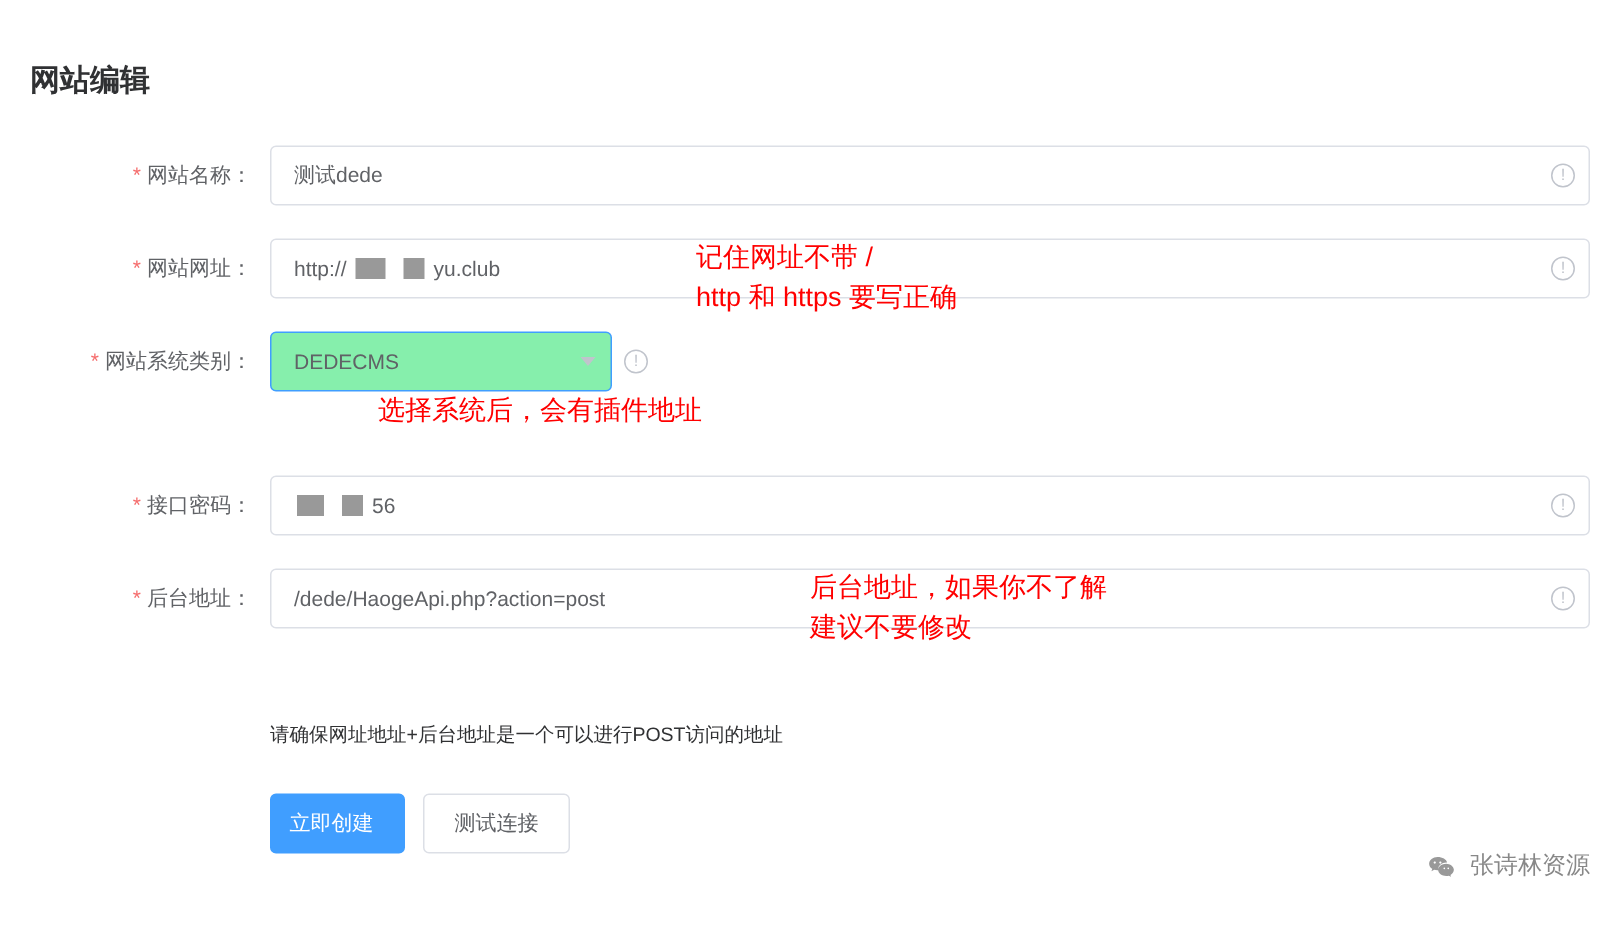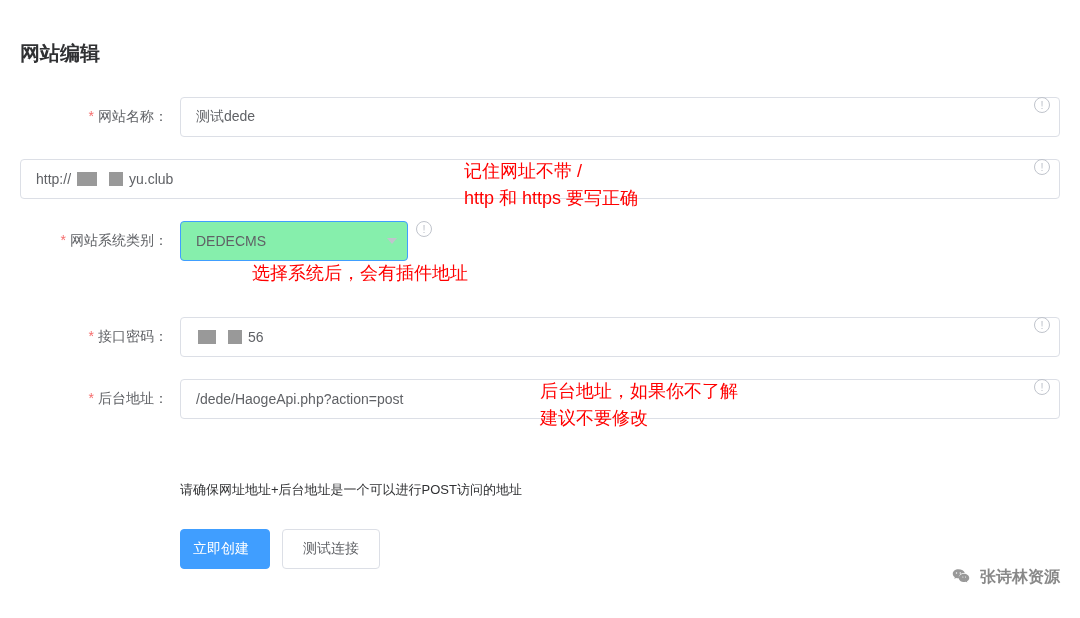--- a/index.html
+++ b/index.html
@@ -51,20 +51,21 @@
       padding: 0 30px 0 15px;
       font-size: 14px;
       color: #606266;
       outline: none;
       position: relative;
     }
     .input-wrapper {
       flex: 1;
       position: relative;
       display: flex;
+      align-items: center;
     }
     .input-wrapper.short {
       flex: 0 0 228px;
     }
     .info-icon {
       position: absolute;
       right: 10px;
       color: #C0C4CC;
       font-size: 14px;
       width: 16px;
@@ -167,25 +168,24 @@
       pointer-events: none;
     }
     .input-masked {
       color: transparent;
     }
     .signature {
       position: absolute;
       bottom: 30px;
       right: 20px;
       display: flex;
-      align-items: flex-start;
+      align-items: center;
       gap: 8px;
       color: #888;
       font-size: 16px;
-      font-weight: bold;
     }
     .sig-icon {
       width: 22px;
       height: 18px;
       display: flex;
       align-items: center;
       justify-content: center;
     }
   </style>
 </head>
@@ -195,20 +195,21 @@
 
 <div class="form-row">
   <label class="form-label required">网站名称：</label>
   <div class="input-wrapper">
     <input type="text" class="form-input" value="测试dede" style="">
     <i class="info-icon"></i>
   </div>
 </div>
 
 <div class="form-row">
+  <label class="form-label required">网站网址：</label>
   <div class="input-wrapper">
     <input type="text" class="form-input input-masked" value="http://        yu.club" style="">
     <div class="masked-value">
       <span>http://</span>
         <span class="redact" style="width:20px"></span>
         <span> </span>
         <span class="redact" style="width:14px"></span>
         <span>yu.club</span>
     </div>
     <i class="info-icon"></i>

